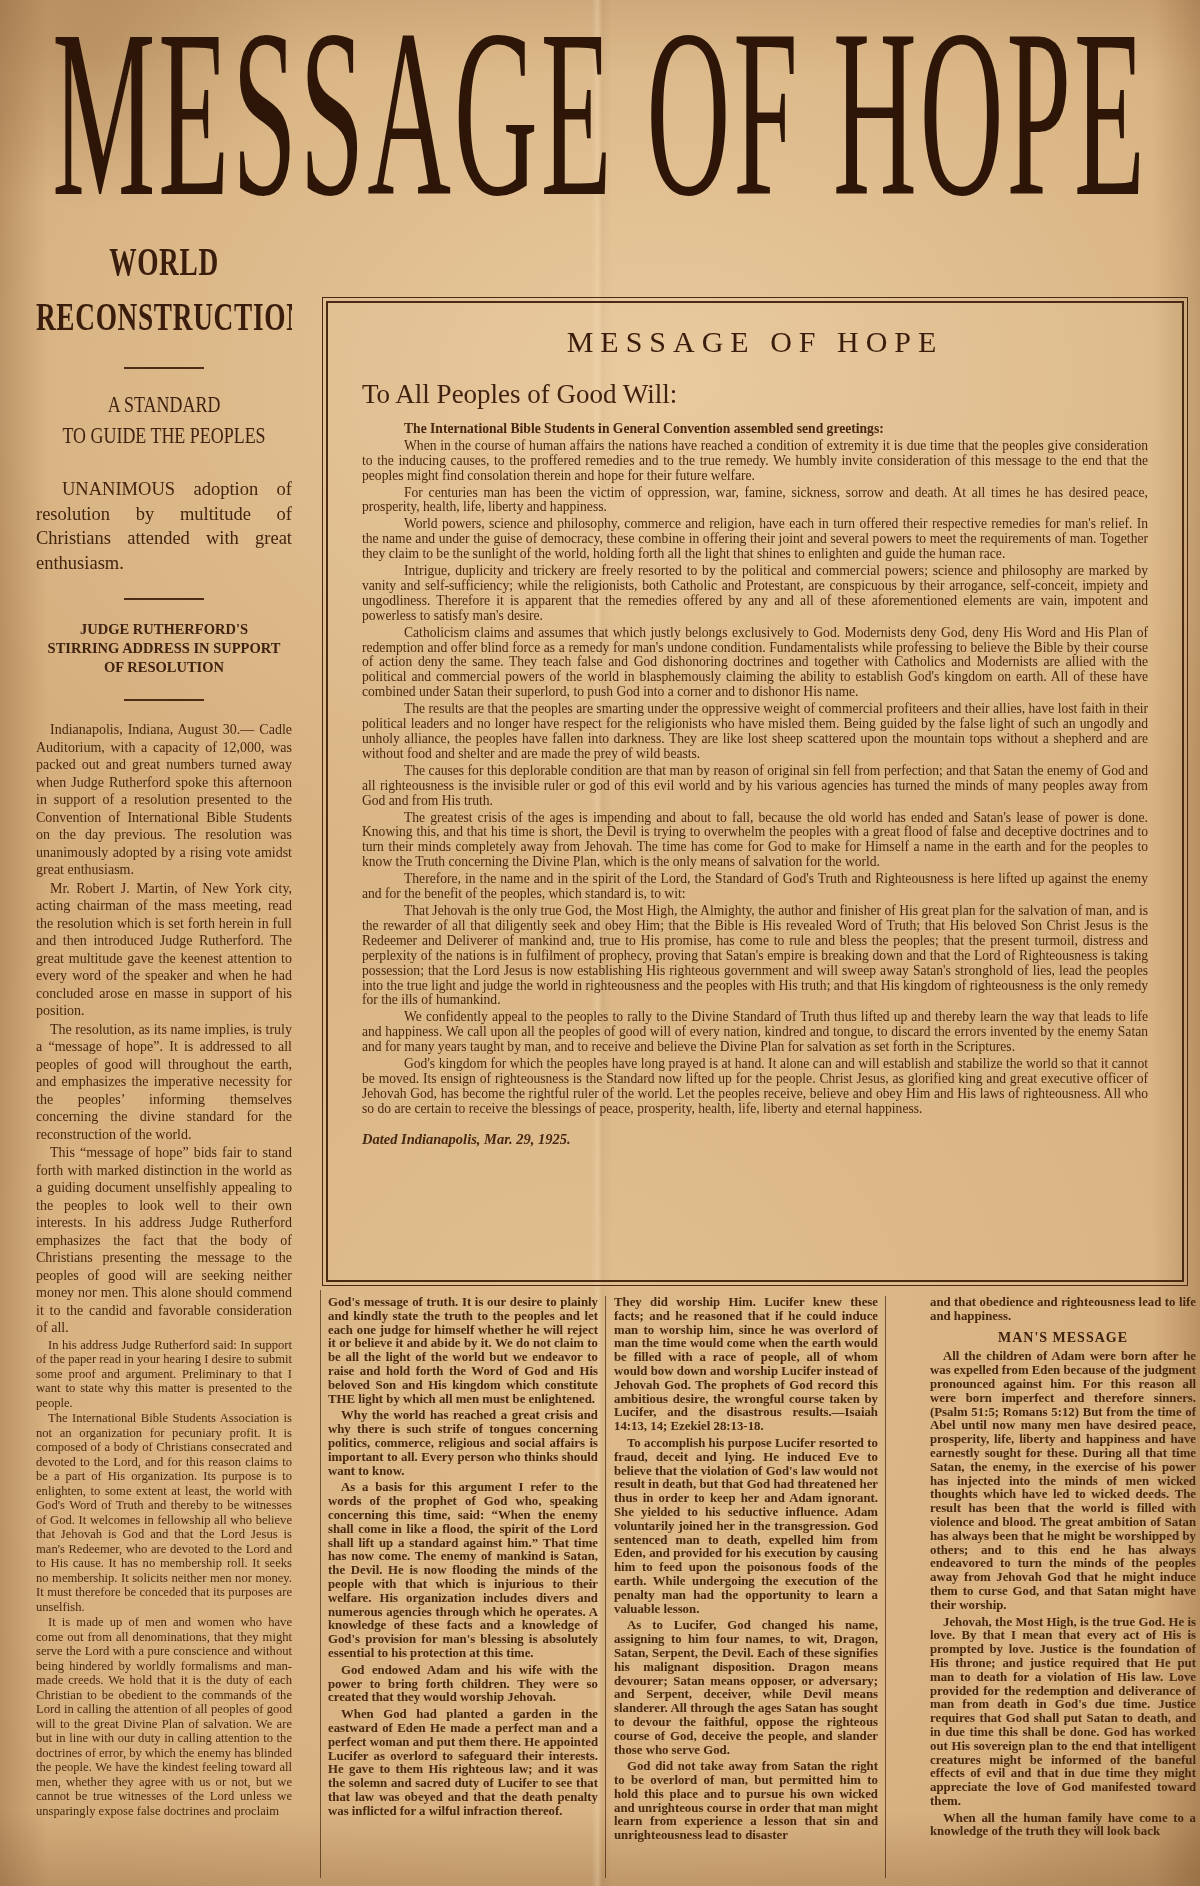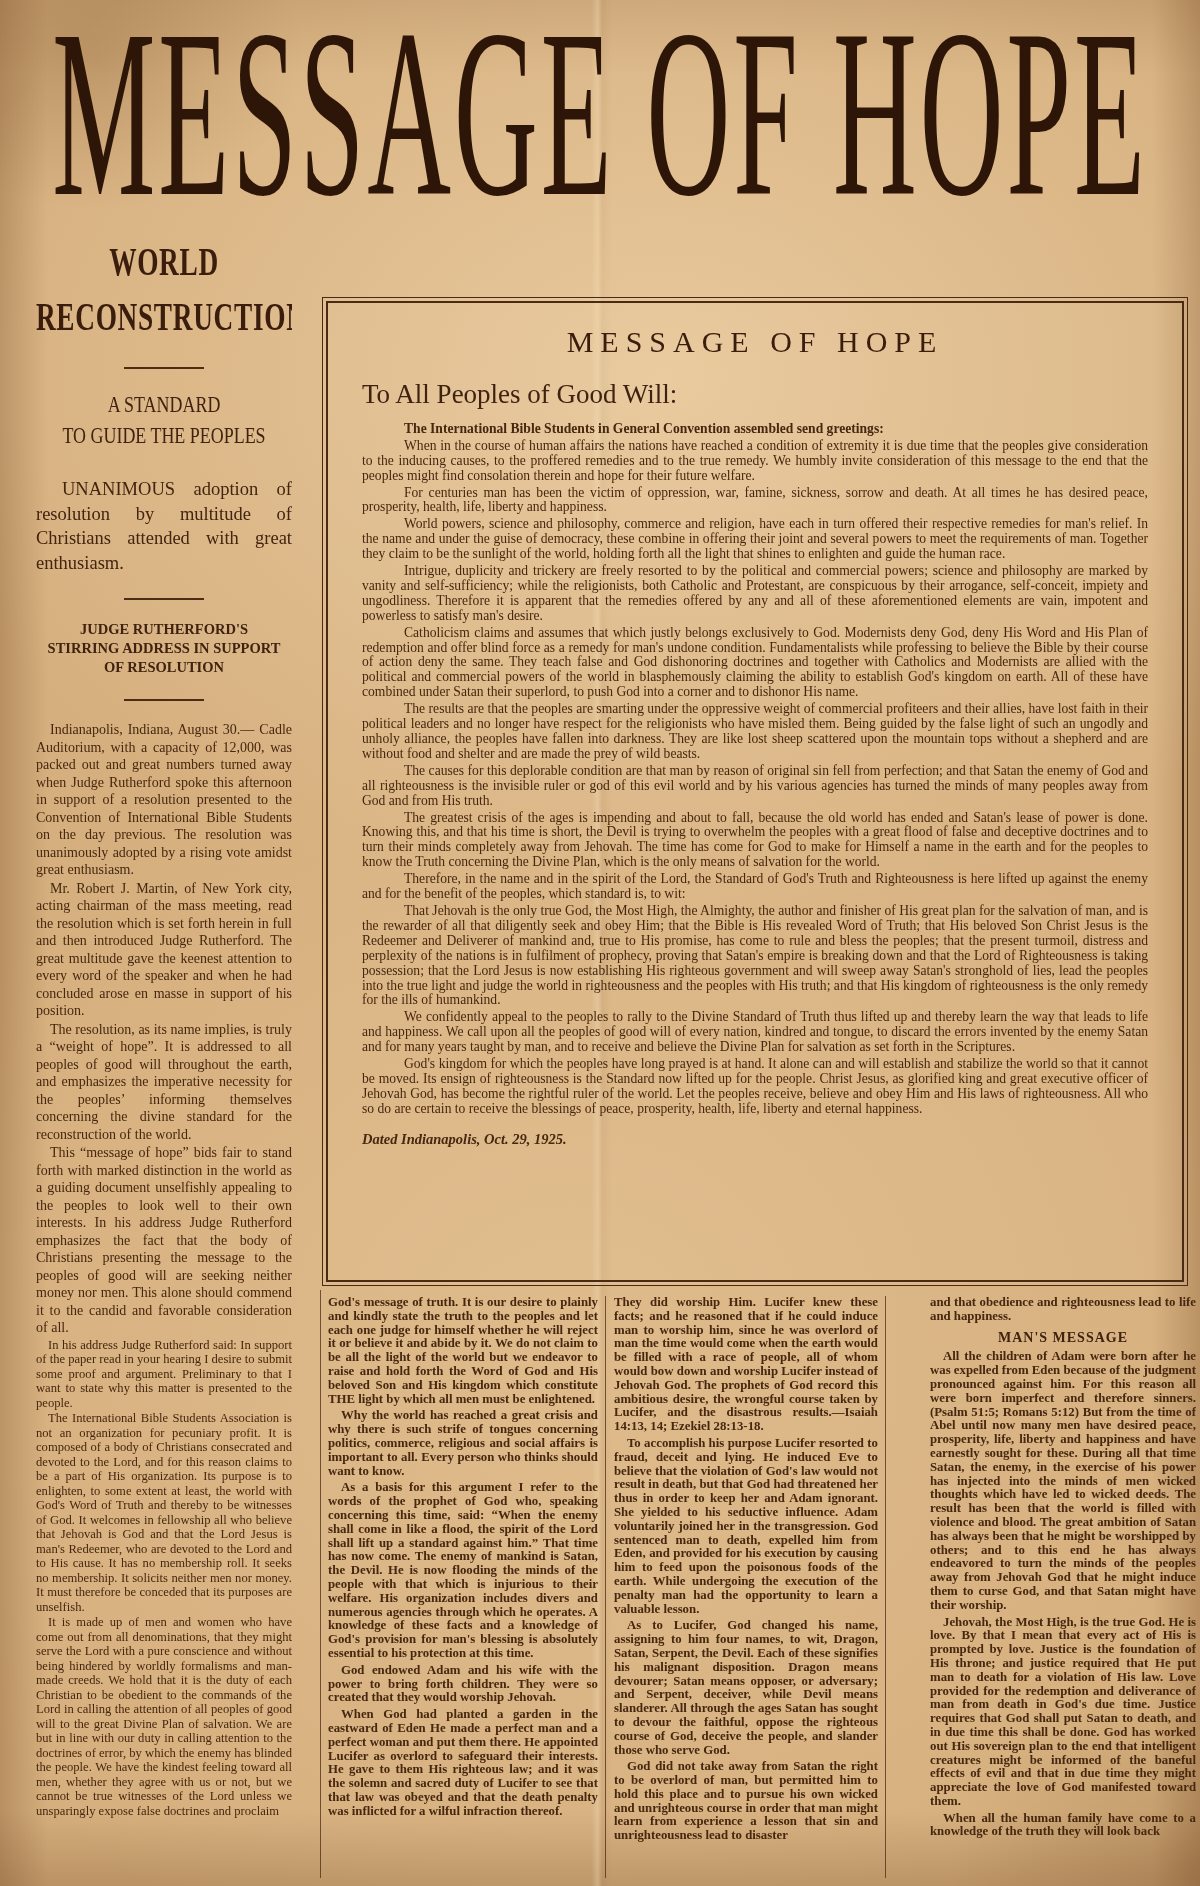--- a/index.html
+++ b/index.html
@@ -129,21 +129,21 @@
     <div class="divider"></div>
     <div class="lc-kicker">
       <div>JUDGE RUTHERFORD'S</div>
       <div>STIRRING ADDRESS IN SUPPORT</div>
       <div>OF RESOLUTION</div>
     </div>
     <div class="divider"></div>
     <div class="lc-body">
       <p>Indianapolis, Indiana, August 30.— Cadle Auditorium, with a capacity of 12,000, was packed out and great numbers turned away when Judge Rutherford spoke this afternoon in support of a resolution presented to the Convention of International Bible Students on the day previous. The resolution was unanimously adopted by a rising vote amidst great enthusiasm.</p>
       <p>Mr. Robert J. Martin, of New York city, acting chairman of the mass meeting, read the resolution which is set forth herein in full and then introduced Judge Rutherford. The great multitude gave the keenest attention to every word of the speaker and when he had concluded arose en masse in support of his position.</p>
-      <p>The resolution, as its name implies, is truly a “weight of hope”. It is addressed to all peoples of good will throughout the earth, and emphasizes the imperative necessity for the peoples’ informing themselves concerning the divine standard for the reconstruction of the world.</p>
+      <p>The resolution, as its name implies, is truly a “message of hope”. It is addressed to all peoples of good will throughout the earth, and emphasizes the imperative necessity for the peoples’ informing themselves concerning the divine standard for the reconstruction of the world.</p>
       <p>This “message of hope” bids fair to stand forth with marked distinction in the world as a guiding document unselfishly appealing to the peoples to look well to their own interests. In his address Judge Rutherford emphasizes the fact that the body of Christians presenting the message to the peoples of good will are seeking neither money nor men. This alone should commend it to the candid and favorable consideration of all.</p>
     </div>
     <div class="lc-body-sm">
       <p>In his address Judge Rutherford said: In support of the paper read in your hearing I desire to submit some proof and argument. Preliminary to that I want to state why this matter is presented to the people.</p>
       <p>The International Bible Students Association is not an organization for pecuniary profit. It is composed of a body of Christians consecrated and devoted to the Lord, and for this reason claims to be a part of His organization. Its purpose is to enlighten, to some extent at least, the world with God's Word of Truth and thereby to be witnesses of God. It welcomes in fellowship all who believe that Jehovah is God and that the Lord Jesus is man's Redeemer, who are devoted to the Lord and to His cause. It has no membership roll. It seeks no membership. It solicits neither men nor money. It must therefore be conceded that its purposes are unselfish.</p>
       <p>It is made up of men and women who have come out from all denominations, that they might serve the Lord with a pure conscience and without being hindered by worldly formalisms and man-made creeds. We hold that it is the duty of each Christian to be obedient to the commands of the Lord in calling the attention of all peoples of good will to the great Divine Plan of salvation. We are but in line with our duty in calling attention to the doctrines of error, by which the enemy has blinded the people. We have the kindest feeling toward all men, whether they agree with us or not, but we cannot be true witnesses of the Lord unless we unsparingly expose false doctrines and proclaim</p>
     </div>
   </div>
 
   <div class="resbox">
@@ -158,21 +158,21 @@
         <p>Intrigue, duplicity and trickery are freely resorted to by the political and commercial powers; science and philosophy are marked by vanity and self-sufficiency; while the religionists, both Catholic and Protestant, are conspicuous by their arrogance, self-conceit, impiety and ungodliness. Therefore it is apparent that the remedies offered by any and all of these aforementioned elements are vain, impotent and powerless to satisfy man's desire.</p>
         <p>Catholicism claims and assumes that which justly belongs exclusively to God. Modernists deny God, deny His Word and His Plan of redemption and offer blind force as a remedy for man's undone condition. Fundamentalists while professing to believe the Bible by their course of action deny the same. They teach false and God dishonoring doctrines and together with Catholics and Modernists are allied with the political and commercial powers of the world in blasphemously claiming the ability to establish God's kingdom on earth. All of these have combined under Satan their superlord, to push God into a corner and to dishonor His name.</p>
         <p>The results are that the peoples are smarting under the oppressive weight of commercial profiteers and their allies, have lost faith in their political leaders and no longer have respect for the religionists who have misled them. Being guided by the false light of such an ungodly and unholy alliance, the peoples have fallen into darkness. They are like lost sheep scattered upon the mountain tops without a shepherd and are without food and shelter and are made the prey of wild beasts.</p>
         <p>The causes for this deplorable condition are that man by reason of original sin fell from perfection; and that Satan the enemy of God and all righteousness is the invisible ruler or god of this evil world and by his various agencies has turned the minds of many peoples away from God and from His truth.</p>
         <p>The greatest crisis of the ages is impending and about to fall, because the old world has ended and Satan's lease of power is done. Knowing this, and that his time is short, the Devil is trying to overwhelm the peoples with a great flood of false and deceptive doctrines and to turn their minds completely away from Jehovah. The time has come for God to make for Himself a name in the earth and for the peoples to know the Truth concerning the Divine Plan, which is the only means of salvation for the world.</p>
         <p>Therefore, in the name and in the spirit of the Lord, the Standard of God's Truth and Righteousness is here lifted up against the enemy and for the benefit of the peoples, which standard is, to wit:</p>
         <p>That Jehovah is the only true God, the Most High, the Almighty, the author and finisher of His great plan for the salvation of man, and is the rewarder of all that diligently seek and obey Him; that the Bible is His revealed Word of Truth; that His beloved Son Christ Jesus is the Redeemer and Deliverer of mankind and, true to His promise, has come to rule and bless the peoples; that the present turmoil, distress and perplexity of the nations is in fulfilment of prophecy, proving that Satan's empire is breaking down and that the Lord of Righteousness is taking possession; that the Lord Jesus is now establishing His righteous government and will sweep away Satan's stronghold of lies, lead the peoples into the true light and judge the world in righteousness and the peoples with His truth; and that His kingdom of righteousness is the only remedy for the ills of humankind.</p>
         <p>We confidently appeal to the peoples to rally to the Divine Standard of Truth thus lifted up and thereby learn the way that leads to life and happiness. We call upon all the peoples of good will of every nation, kindred and tongue, to discard the errors invented by the enemy Satan and for many years taught by man, and to receive and believe the Divine Plan for salvation as set forth in the Scriptures.</p>
         <p>God's kingdom for which the peoples have long prayed is at hand. It alone can and will establish and stabilize the world so that it cannot be moved. Its ensign of righteousness is the Standard now lifted up for the people. Christ Jesus, as glorified king and great executive officer of Jehovah God, has become the rightful ruler of the world. Let the peoples receive, believe and obey Him and His laws of righteousness. All who so do are certain to receive the blessings of peace, prosperity, health, life, liberty and eternal happiness.</p>
       </div>
-      <div class="box-dateline">Dated Indianapolis, Oct. 29, 1925.</div>
+      <div class="box-dateline">Dated Indianapolis, Mar. 29, 1925.</div>
     </div>
   </div>
 
   <div class="vrule vrule-a"></div>
   <div class="vrule vrule-b"></div>
   <div class="vrule vrule-c"></div>
 
   <div class="bcol bcol-1">
     <p class="flush">God's message of truth. It is our desire to plainly and kindly state the truth to the peoples and let each one judge for himself whether he will reject it or believe it and abide by it. We do not claim to be all the light of the world but we endeavor to raise and hold forth the Word of God and His beloved Son and His kingdom which constitute THE light by which all men must be enlightened.</p>
     <p>Why the world has reached a great crisis and why there is such strife of tongues concerning politics, commerce, religious and social affairs is important to all. Every person who thinks should want to know.</p>

